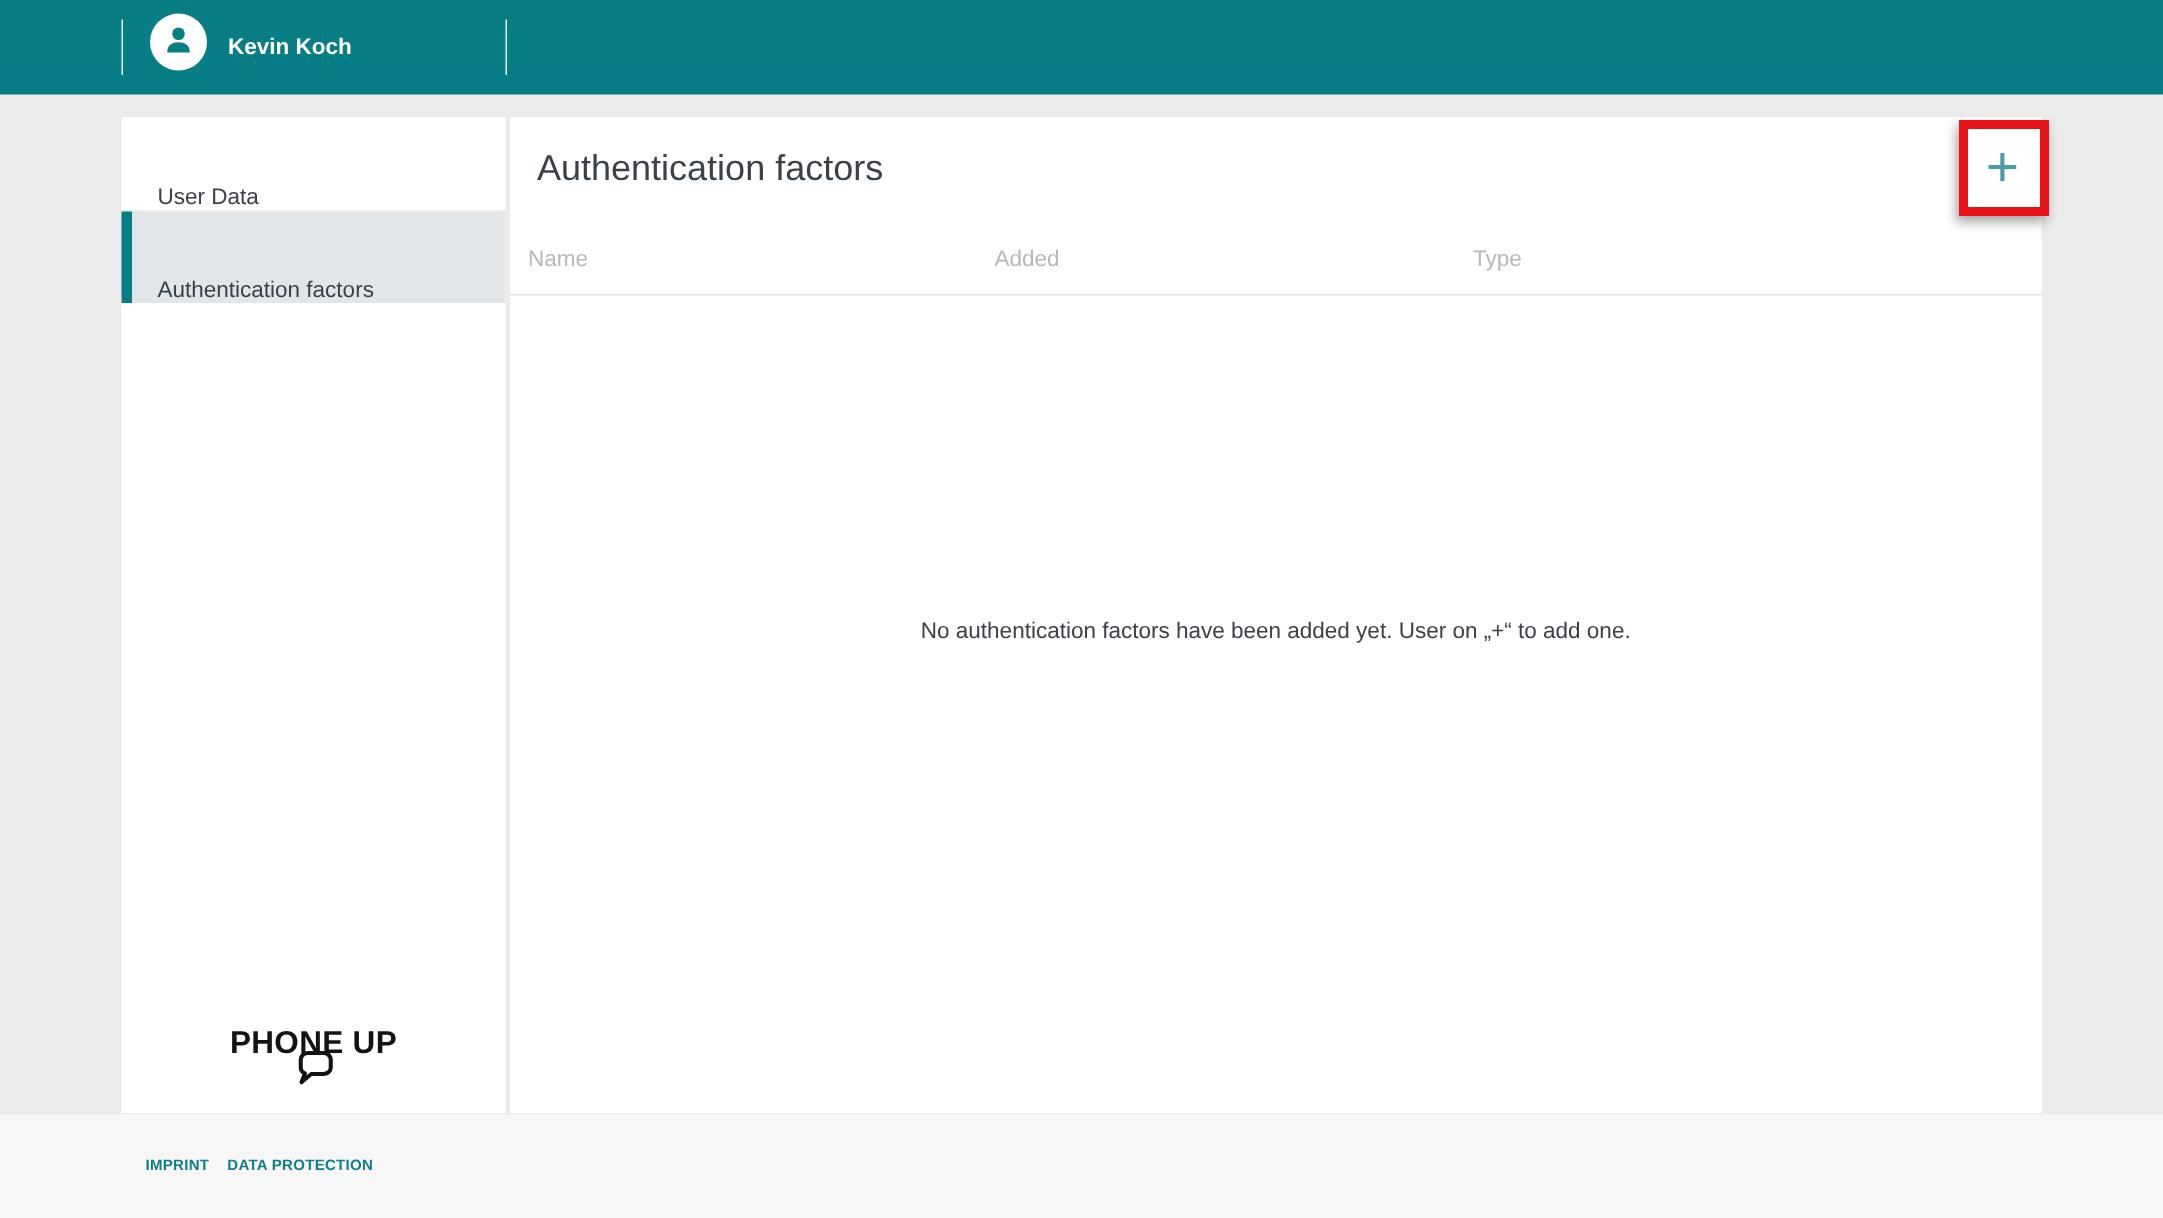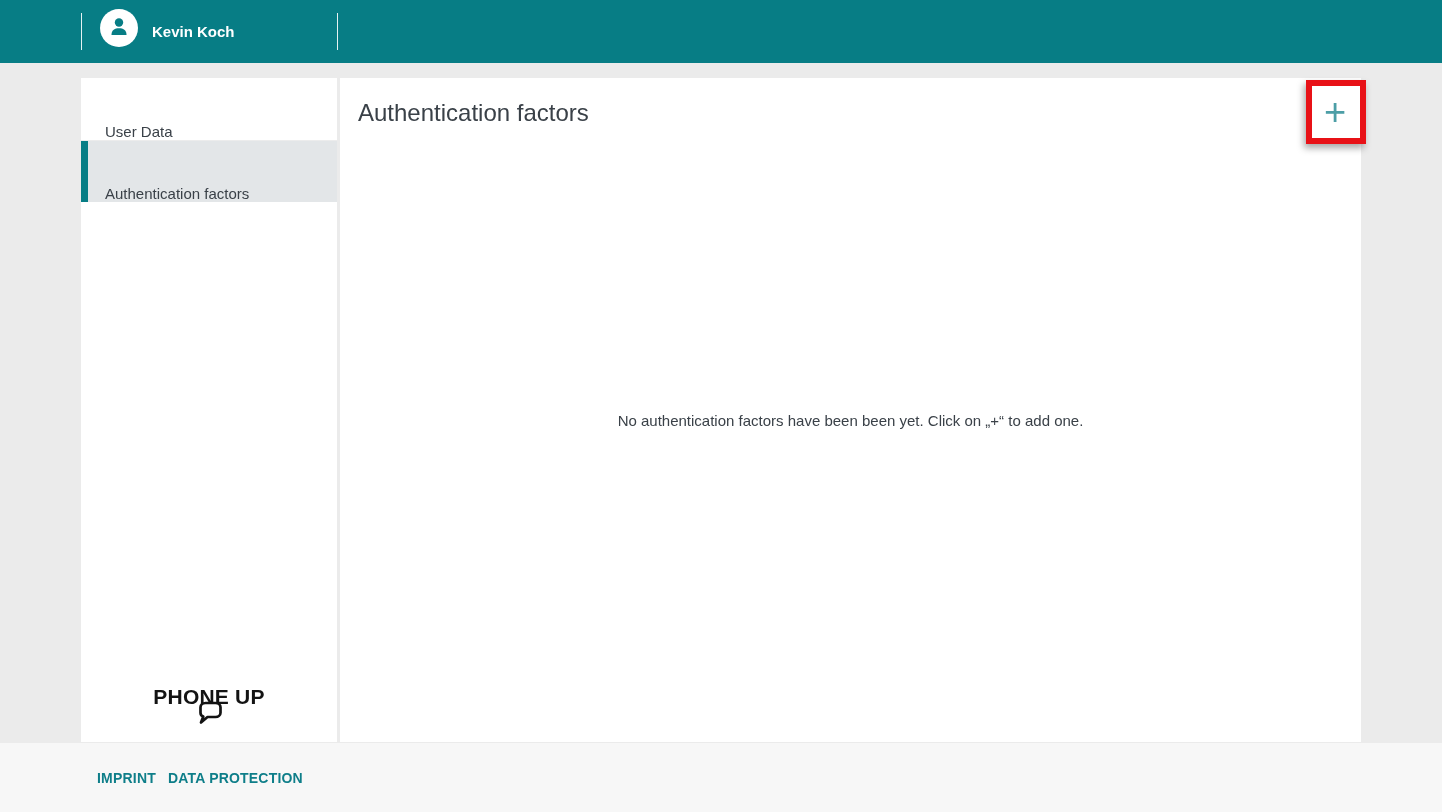--- a/index.html
+++ b/index.html
@@ -117,21 +117,21 @@
 
   
   .app-footer {
     position: absolute; left: 0; top: 743px;
     width: 1442px; height: 69px;
     background: #f7f7f7;
     display: flex; align-items: center;
     padding-left: 97px;
   }
   .footer-link {
-    font-size: 14px; font-weight: 700; color: #0e7e89;
+    font-size: 10px; font-weight: 700; color: #0e7e89;
     letter-spacing: 0.2px; text-decoration: none; cursor: pointer; text-align: center;
   }
   .footer-link + .footer-link { margin-left: 12px; }
 </style>
 </head>
 <body>
 
 <div class="app-header">
   <div class="header-divider left"></div>
   <div class="avatar">
@@ -159,21 +159,26 @@
       <svg width="26" height="24" viewBox="0 0 26 24">
         <path d="M8.5 2 H18.5 C21.3 2 23.5 3.9 23.5 6.3 V11.7 C23.5 14.1 21.3 16 18.5 16 H10.5 L4 21.5 L6.3 15.6 C4.3 14.9 3.5 13.4 3.5 11.7 V6.3 C3.5 3.9 5.7 2 8.5 2 Z" fill="none" stroke="#131313" stroke-width="2.7" stroke-linejoin="round"></path>
       </svg>
     </span>
   </div>
 </div>
 
 <div class="main-card">
   <div class="card-title">Authentication factors</div>
   <button class="add-button">+</button>
-  <div class="empty-message">No authentication factors have been been yet. Click on „+“ to add one.</div>
+  <div class="table-header">
+    <span class="col-header col-name">Name</span>
+    <span class="col-header col-added">Added</span>
+    <span class="col-header col-type">Type</span>
+  </div>
+  <div class="empty-message">No authentication factors have been added yet. User on „+“ to add one.</div>
 </div>
 
 <div class="annotation-box"></div>
 
 <div class="app-footer">
   <a class="footer-link">IMPRINT</a>
   <a class="footer-link">DATA PROTECTION</a>
 </div>
 
 </body></html>

